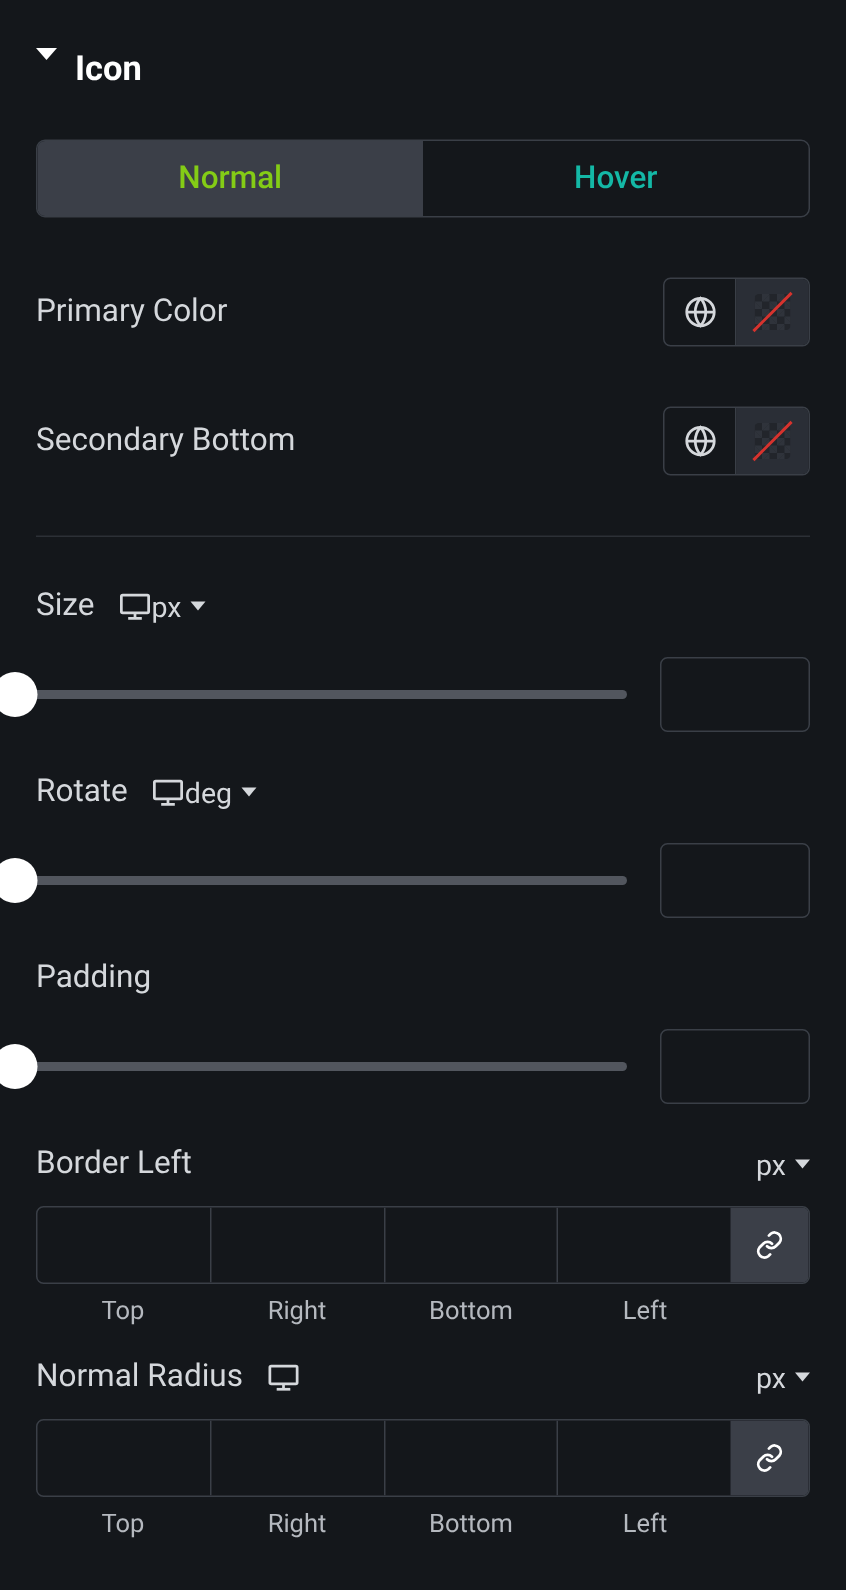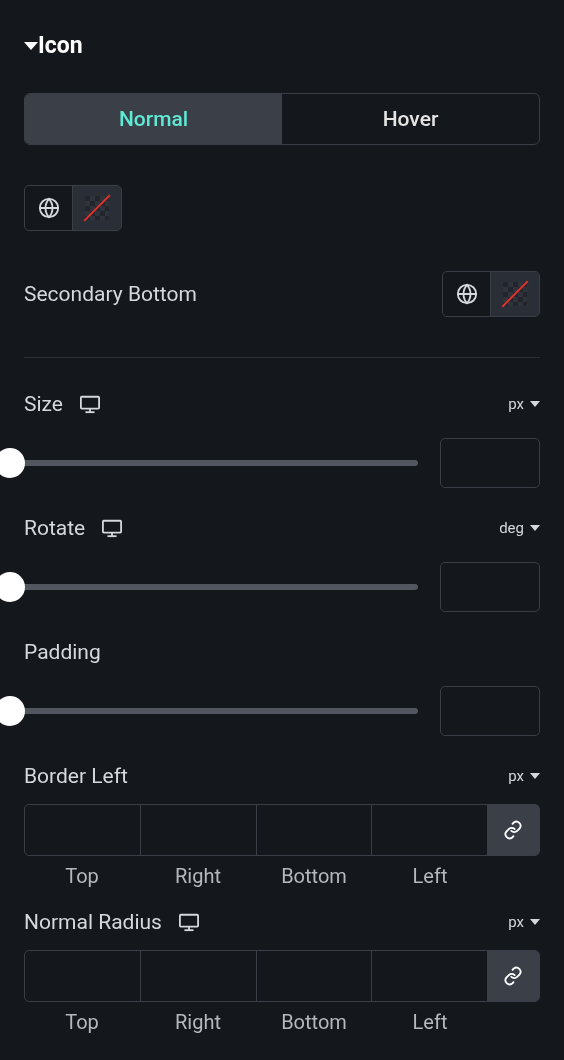--- a/index.html
+++ b/index.html
@@ -7,21 +7,21 @@
     background: #14171b;
     font-family: -apple-system, BlinkMacSystemFont, "Segoe UI", Roboto, sans-serif;
     color: #d5d8dc;
     width: 564px;
     height: 1060px;
     overflow: hidden;
   }
   .panel { padding: 24px 24px 0 24px; }
   .section-header {
     display: flex;
-    align-items: center;
+    gap: 12px;
     margin-bottom: 34px;
     padding-top: 8px;
   }
   .caret-down {
     width: 0; height: 0;
     border-left: 7px solid transparent;
     border-right: 7px solid transparent;
     border-top: 8px solid #fff;
   }
   .section-title {
@@ -39,22 +39,22 @@
   }
   .tab {
     flex: 1;
     display: flex;
     align-items: center;
     justify-content: center;
     font-size: 21px;
     font-weight: 500;
     cursor: pointer;
   }
-  .tab.active { background: #3b3f48; color: #5eead4; }
-  .tab.inactive { color: #e5e5e5; }
+  .tab.active { background: #3b3f48; color: #84cc16; }
+  .tab.inactive { color: #14b8a6; }
   .row {
     display: flex;
     align-items: center;
     justify-content: space-between;
     margin-bottom: 40px;
   }
   .row-label {
     font-size: 21px;
     color: #d5d8dc;
     display: flex;
@@ -97,36 +97,35 @@
   }
   .divider {
     height: 1px;
     background: #2c3036;
     margin-bottom: 34px;
   }
   .ctrl-block { margin-bottom: 28px; }
   .ctrl-header {
     display: flex;
     align-items: center;
-    justify-content: space-between;
     margin-bottom: 22px;
   }
   .ctrl-label {
     font-size: 21px;
     color: #d5d8dc;
     display: flex;
     align-items: center;
     gap: 16px;
   }
   .device-icon svg { display: block; }
   .unit-select {
     display: flex;
     align-items: center;
     gap: 6px;
-    font-size: 15px;
+    font-size: 19px;
     color: #d5d8dc;
     cursor: pointer;
   }
   .chev-down {
     width: 0; height: 0;
     border-left: 5px solid transparent;
     border-right: 5px solid transparent;
     border-top: 6px solid #d5d8dc;
   }
   .slider-row {
@@ -198,41 +197,42 @@
     cursor: pointer;
     flex-shrink: 0;
   }
   .dims-labels {
     display: flex;
     margin-top: 8px;
   }
   .dim-label {
     flex: 1;
     text-align: center;
-    font-size: 20px;
+    font-size: 17px;
     color: #b5b9bf;
   }
   .dim-label-spacer { width: 52px; flex-shrink:0; }
 </style>
 </head>
 <body>
 
 <div class="panel">
 
   <div class="section-header">
     <div class="caret-down"></div>
     <div class="section-title">Icon</div>
   </div>
 
   <div class="tabs">
     <div class="tab active">Normal</div>
     <div class="tab inactive">Hover</div>
   </div>
 
   <div class="row">
+    <div class="row-label">Primary Color</div>
     <div class="color-picker">
       <div class="color-btn globe">
         <svg width="22" height="22" viewBox="0 0 24 24" fill="none" stroke="#d5d8dc" stroke-width="2">
             <circle cx="12" cy="12" r="10"></circle>
             <line x1="2" y1="12" x2="22" y2="12"></line>
             <path d="M12 2a15 15 0 0 1 0 20a15 15 0 0 1 0-20z"></path>
           </svg>
       </div>
       <div class="color-btn swatch">
         <div class="swatch-box"></div>

